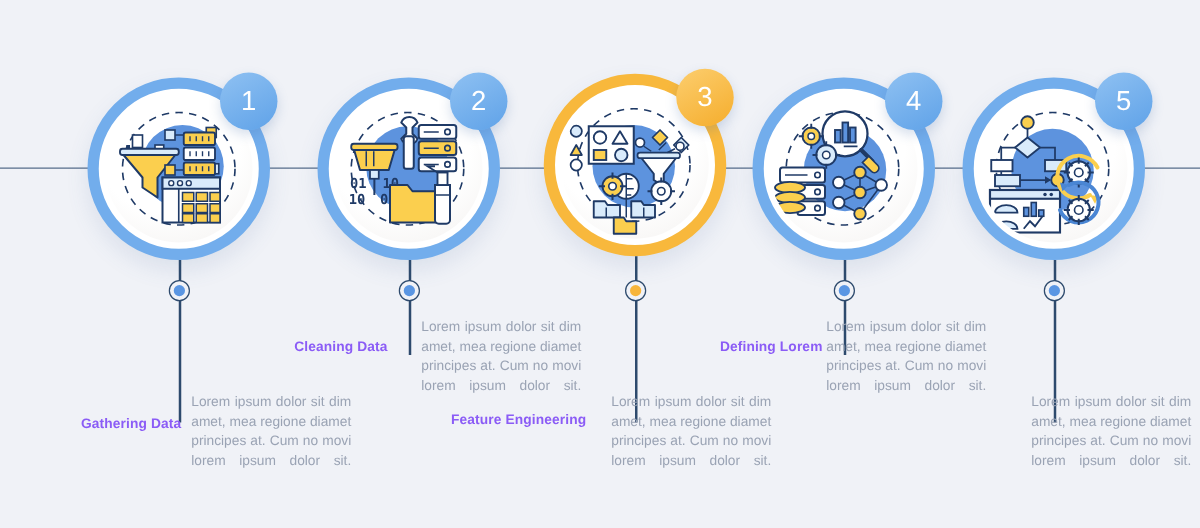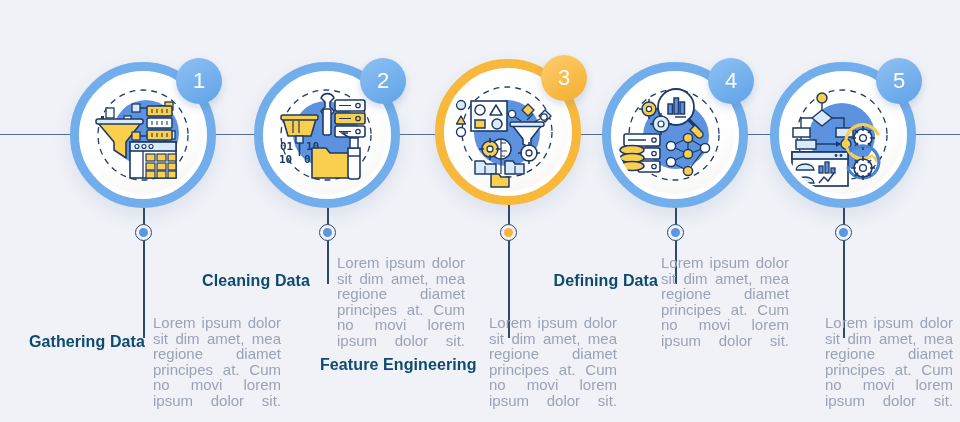--- a/index.html
+++ b/index.html
@@ -94,32 +94,32 @@
     position: absolute;
     inset: 3px;
     border-radius: 50%;
     background: #5a96e3;
   }
   .dot.amber::after { background: #f7b53b; }
 
   
   .title {
     position: absolute;
-    color: #0c4a6e;
-    font-size: 16px;
+    color: #8b5cf6;
+    font-size: 11px;
     font-weight: bold;
     text-align: right;
     white-space: nowrap;
     letter-spacing: .1px;
   }
   .desc {
     position: absolute;
     width: 128px;
     color: #9aa3b4;
-    font-size: 15px;
+    font-size: 11px;
     line-height: 15.6px;
     text-align: justify;
     text-align-last: justify;
   }
 
   
   .art { position: absolute; inset: 0; }
 </style>
 </head>
 <body>
@@ -263,21 +263,21 @@
         <path d="M26 88 h9 l2 3 h10 v10 H26 Z" fill="#d9ebfb" stroke="#1f3a66" stroke-width="1.5" stroke-linejoin="round"></path>
         <path d="M56 88 h8 l2 3 h9 v10 H56 Z" fill="#d9ebfb" stroke="#1f3a66" stroke-width="1.5" stroke-linejoin="round"></path>
         <path d="M42 101 h8 l2 3 h8 v10 H42 Z" fill="#fbcf4e" stroke="#1f3a66" stroke-width="1.5" stroke-linejoin="round"></path>
         <path d="M52 86 v15 M36 93 v8 M66 93 v8" stroke="#1f3a66" stroke-width="1.2"></path>
       </svg>
     </div>
     <div class="badge amber">3</div>
   </div>
   <div class="stem" style="left:508px; top:205px; height:133px;"></div>
   <div class="dot amber" style="left:500px; top:224px;"></div>
-  <div class="title" style="left:320px; top:356px; width:149px;">Feature Engineering</div>
+  <div class="title" style="left:320px; top:330px; width:149px;">Feature Engineering</div>
   <div class="desc" style="left:489px; top:315px;">Lorem ipsum dolor sit dim amet, mea regione diamet principes at. Cum no movi lorem ipsum dolor sit.</div>
 
   <div class="node" style="left:602px; top:62px;">
     <div class="ring"></div>
     <div class="inner">
       <svg class="art" viewBox="0 0 118 118">
         <circle cx="60" cy="60" r="33" fill="#5d93de"></circle>
         <circle cx="58" cy="59" r="45" fill="none" stroke="#1f3a66" stroke-width="1.3" stroke-dasharray="6 5"></circle>
 
         <circle cx="60" cy="31" r="18" fill="#fff" stroke="#1f3a66" stroke-width="1.8"></circle>
@@ -318,21 +318,21 @@
         <circle cx="72" cy="62" r="4.6" fill="#fbcf4e" stroke="#1f3a66" stroke-width="1.5"></circle>
         <circle cx="72" cy="78" r="4.6" fill="#fbcf4e" stroke="#1f3a66" stroke-width="1.5"></circle>
         <circle cx="72" cy="95" r="4.6" fill="#fbcf4e" stroke="#1f3a66" stroke-width="1.5"></circle>
         <circle cx="89" cy="72" r="4.6" fill="#fff" stroke="#1f3a66" stroke-width="1.5"></circle>
       </svg>
     </div>
     <div class="badge">4</div>
   </div>
   <div class="stem" style="left:675px; top:208px; height:76px;"></div>
   <div class="dot" style="left:667px; top:224px;"></div>
-  <div class="title" style="left:508px; top:272px; width:150px;">Defining Data</div>
+  <div class="title" style="left:508px; top:272px; width:150px;">Defining Lorem</div>
   <div class="desc" style="left:661px; top:255px;">Lorem ipsum dolor sit dim amet, mea regione diamet principes at. Cum no movi lorem ipsum dolor sit.</div>
 
   <div class="node" style="left:770px; top:62px;">
     <div class="ring"></div>
     <div class="inner">
       <svg class="art" viewBox="0 0 118 118">
         <circle cx="58" cy="60" r="33" fill="#5d93de"></circle>
         <circle cx="58" cy="59" r="45" fill="none" stroke="#1f3a66" stroke-width="1.3" stroke-dasharray="6 5"></circle>
 
         <circle cx="38" cy="22" r="5" fill="#fbcf4e" stroke="#1f3a66" stroke-width="1.5"></circle>

